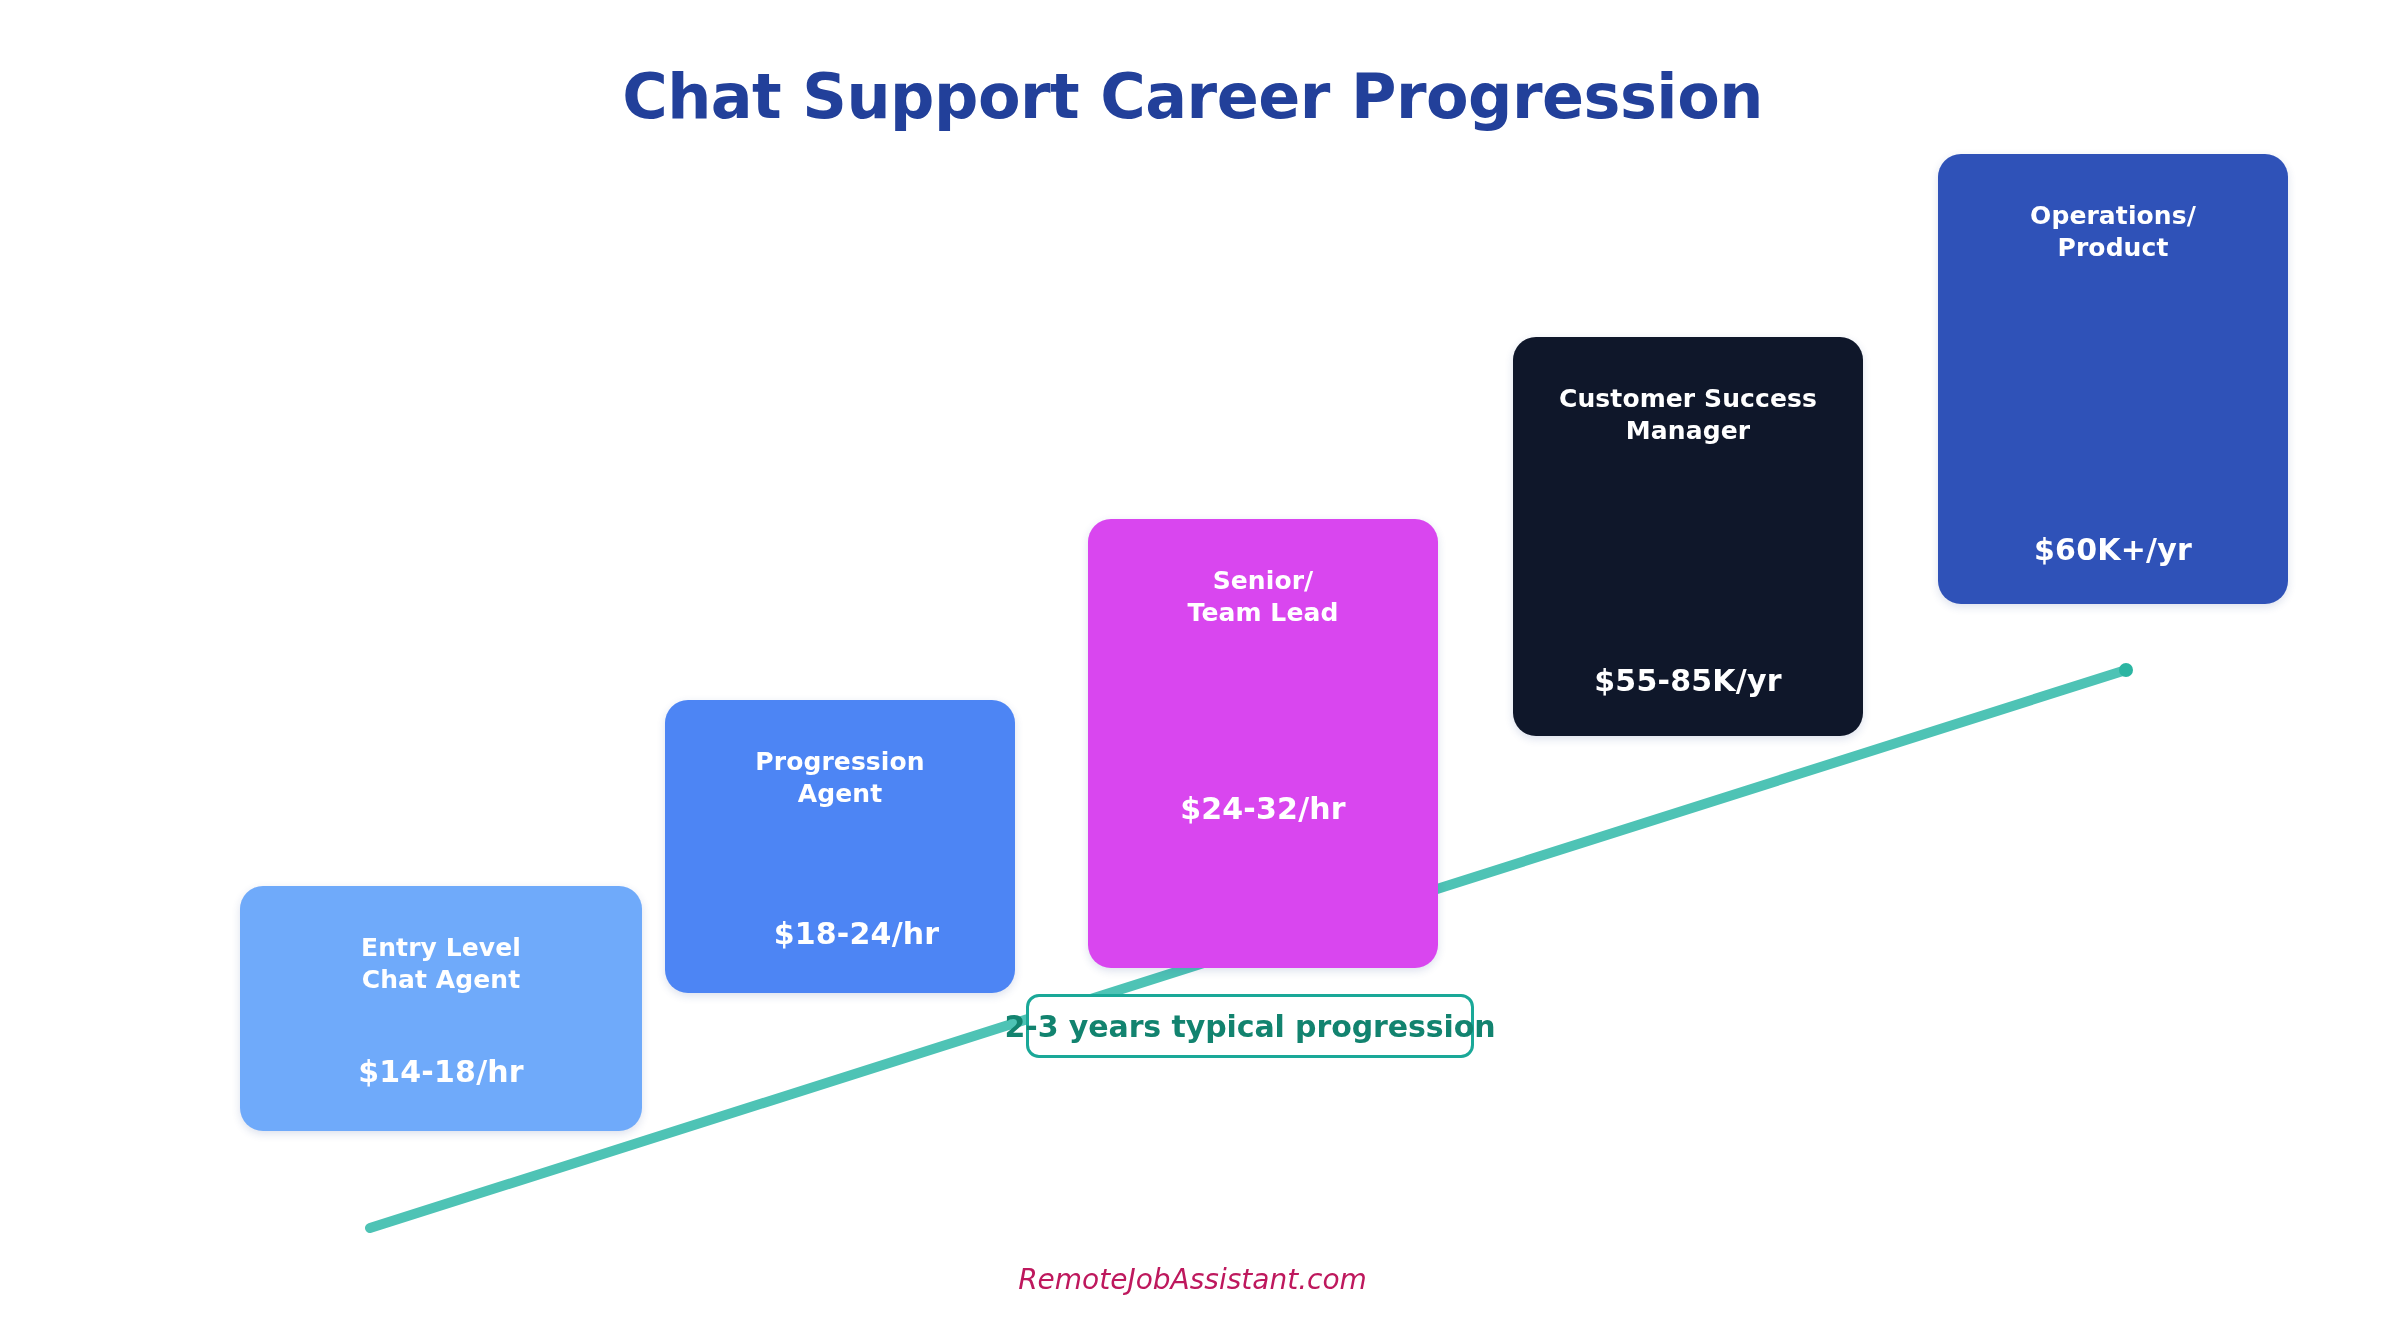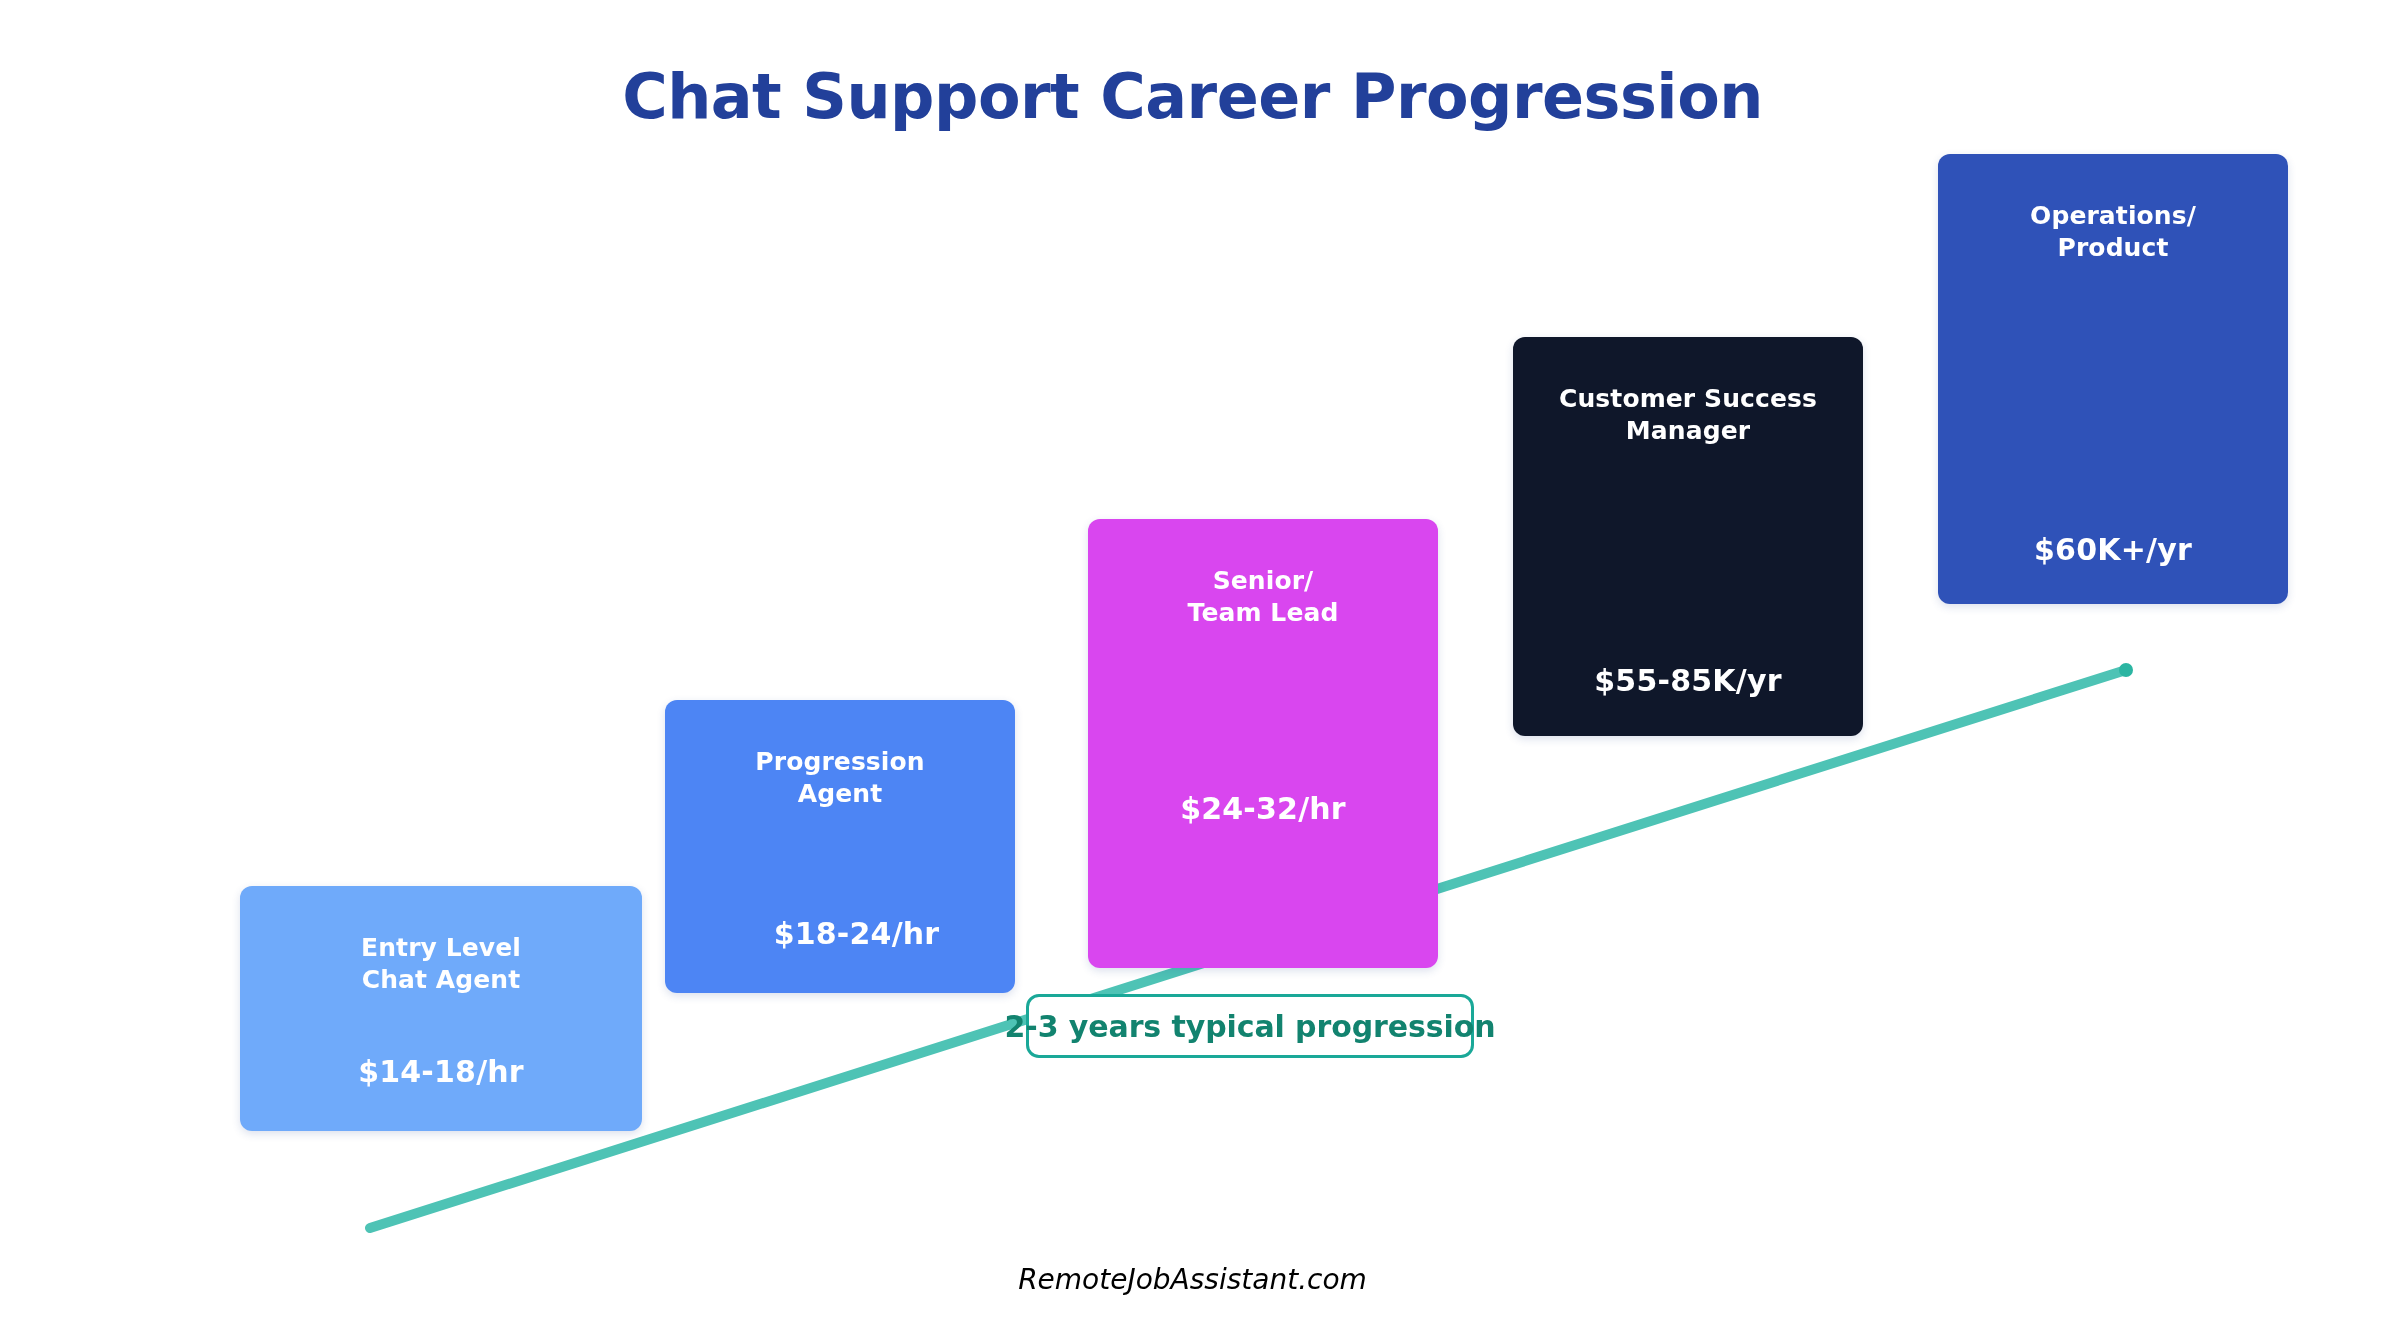--- a/index.html
+++ b/index.html
@@ -40,21 +40,21 @@
     top: 0;
     width: 2385px;
     height: 1335px;
     pointer-events: none;
   }
 
   
   .step-bar {
     position: absolute;
     box-sizing: border-box;
-    border-radius: 12px;
+    border-radius: 23px;
     box-shadow: 0 3px 9px rgba(40, 70, 140, 0.16);
     color: #ffffff;
     overflow: hidden;
   }
   .bar-role {
     position: absolute;
     left: 0;
     width: 100%;
     top: 46px;
     text-align: center;
@@ -164,15 +164,15 @@
       <span>Operations/</span><br>
       <span>Product</span>
     </div>
     <div class="bar-pay" style="top: 378px;">$60K+/yr</div>
   </div>
 
   <div id="progression-note" style="border-color: rgb(26, 168, 152); color: rgb(18, 131, 111);">
     <span>2-3 years typical progression</span>
   </div>
 
-  <div id="footer-credit" style="color: #000000;">RemoteJobAssistant.com</div>
+  <div id="footer-credit" style="color: #be185d;">RemoteJobAssistant.com</div>
 
 </div>
 
 </body></html>

